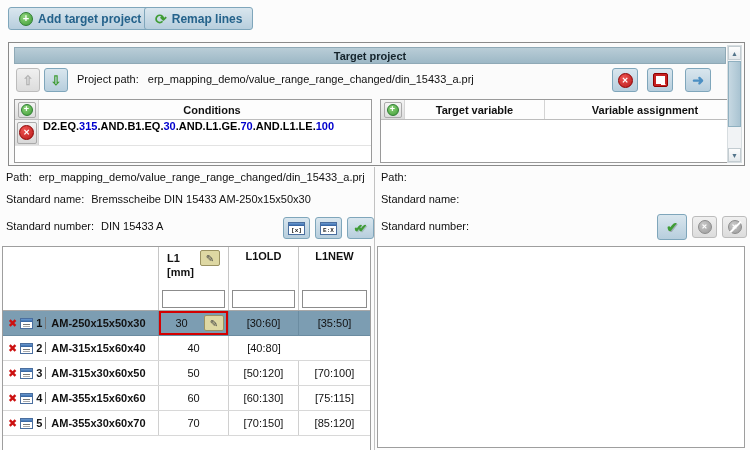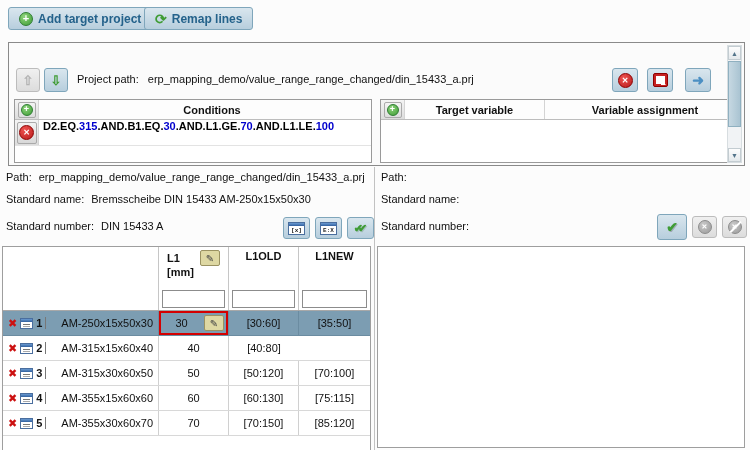--- a/index.html
+++ b/index.html
@@ -141,21 +141,21 @@
   .trow { height:25px; border-bottom:1px solid #d8d8d8; }
   .tcell { display:flex; align-items:center; border-right:1px solid #d0d0d0; overflow:hidden; }
   .tcell:last-child { border-right:none; }
   .tcell.val { justify-content:center; }
   .tcell.lblcell { gap:3px; padding-left:5px; }
   .delx { color:#cc1111; font-weight:bold; font-size:11px; }
   .win-icon { position:relative; width:13px; height:11px; background:#fff; border:1px solid #4a6e9e; flex:0 0 auto; }
   .win-icon::before { content:""; position:absolute; left:0; top:0; right:0; height:3px; background:linear-gradient(#6b9bd2,#2f5f9e); }
   .win-icon::after { content:""; position:absolute; left:2px; top:5px; width:7px; height:1px; background:#777; box-shadow:0 2px 0 #aaa; }
   .rnum { font-weight:bold; }
-  .rlabel { font-weight:normal; border-left:1px solid #777; padding-left:15px; white-space:nowrap;text-align:center; }
+  .rlabel { font-weight:bold; border-left:1px solid #777; padding-left:5px; white-space:nowrap;text-align:center; }
   .trow.sel { background:#7c9db2; border-bottom-color:#6b8ca1; }
   .trow.sel .tcell { border-right-color:#6b8ca1; }
   .tcell.hl { position:relative; box-shadow:inset 0 0 0 2px #d40000; justify-content:flex-start; }
   .hl-val { flex:1; text-align:center; }
   .hl .pencil-btn { margin-right:4px; }
 
   .target-panel-empty { position:absolute; left:377px; top:246px; width:368px; height:202px; background:#fff; border:1px solid #9e9e9e; }
 </style>
 </head>
 <body>
@@ -165,20 +165,21 @@
   <button class="btn3d toolbar-btn" id="add-target-btn">
     <span class="plus-circle">+</span>
     <span>Add target project</span>
   </button>
   <button class="btn3d toolbar-btn" id="remap-btn">
     <span class="recycle">⟳</span>
     <span>Remap lines</span>
   </button>
 
   <div class="top-panel">
+    <div class="panel-title">Target project</div>
 
     <button class="btn3d disabled" id="up-btn">
       <span>⇧</span>
     </button>
     <button class="btn3d" id="down-btn">
       <span>⇩</span>
     </button>
 
     <div class="path-row-label">
       <span>Project path:</span>

